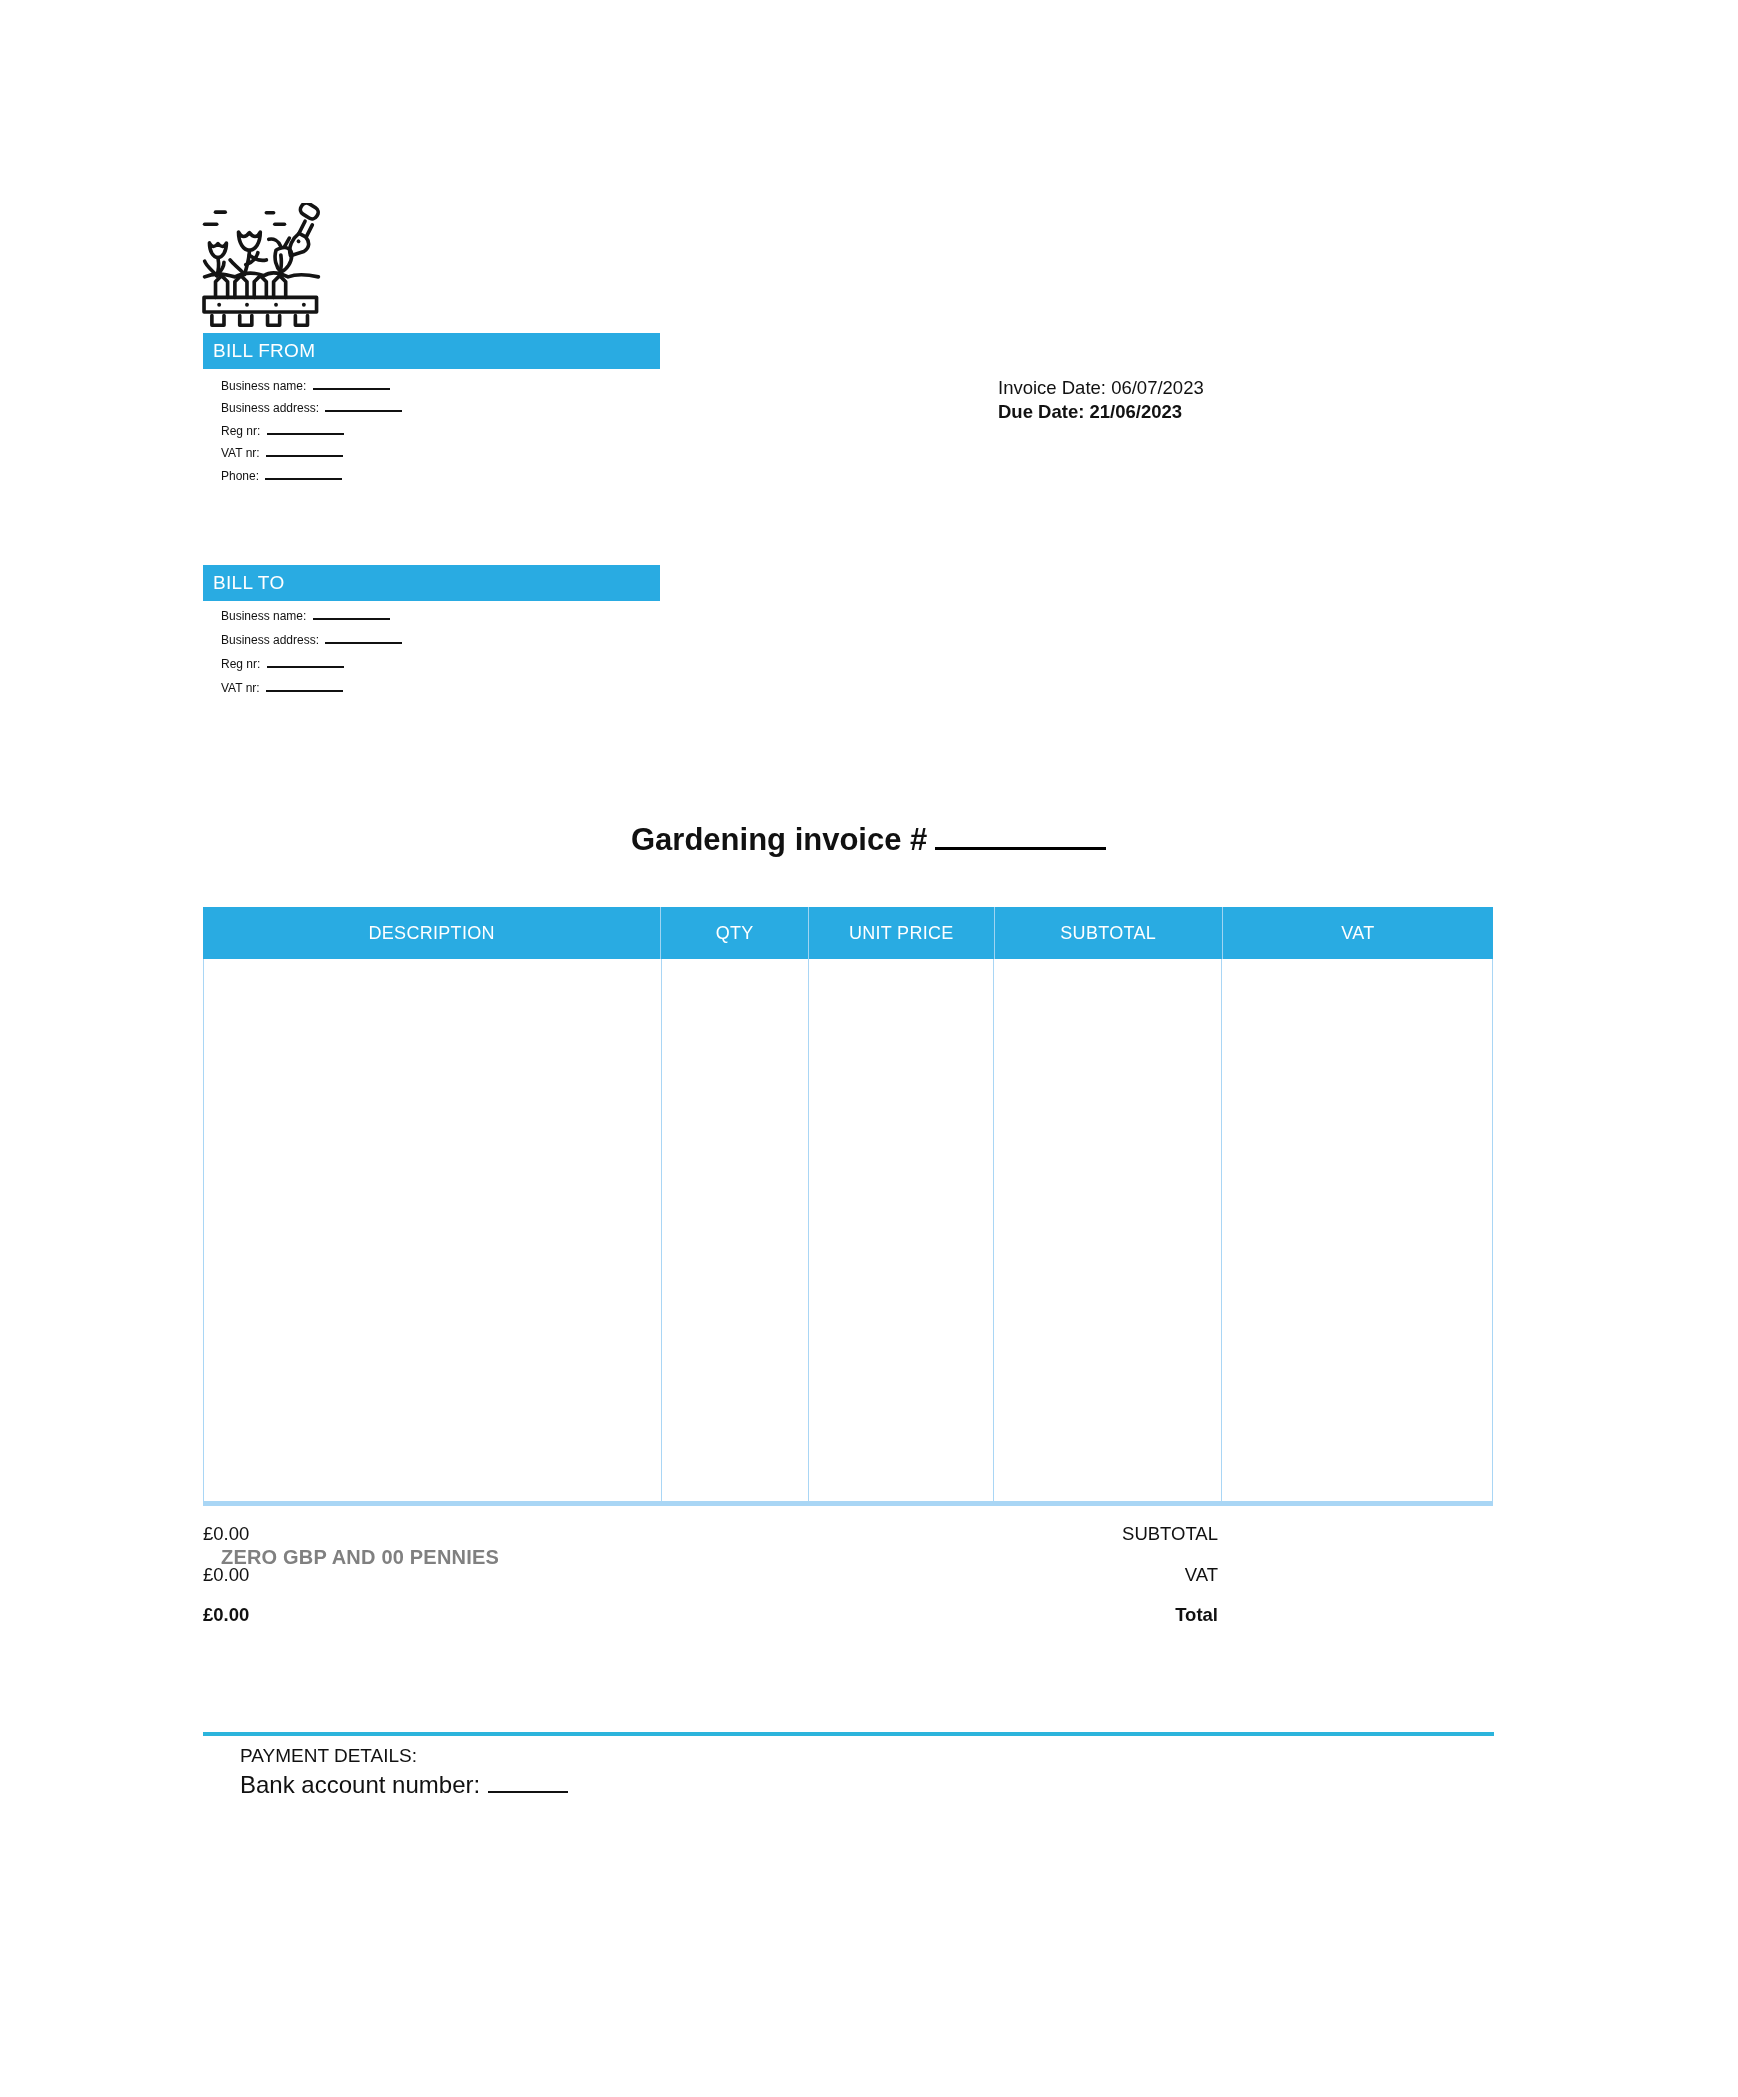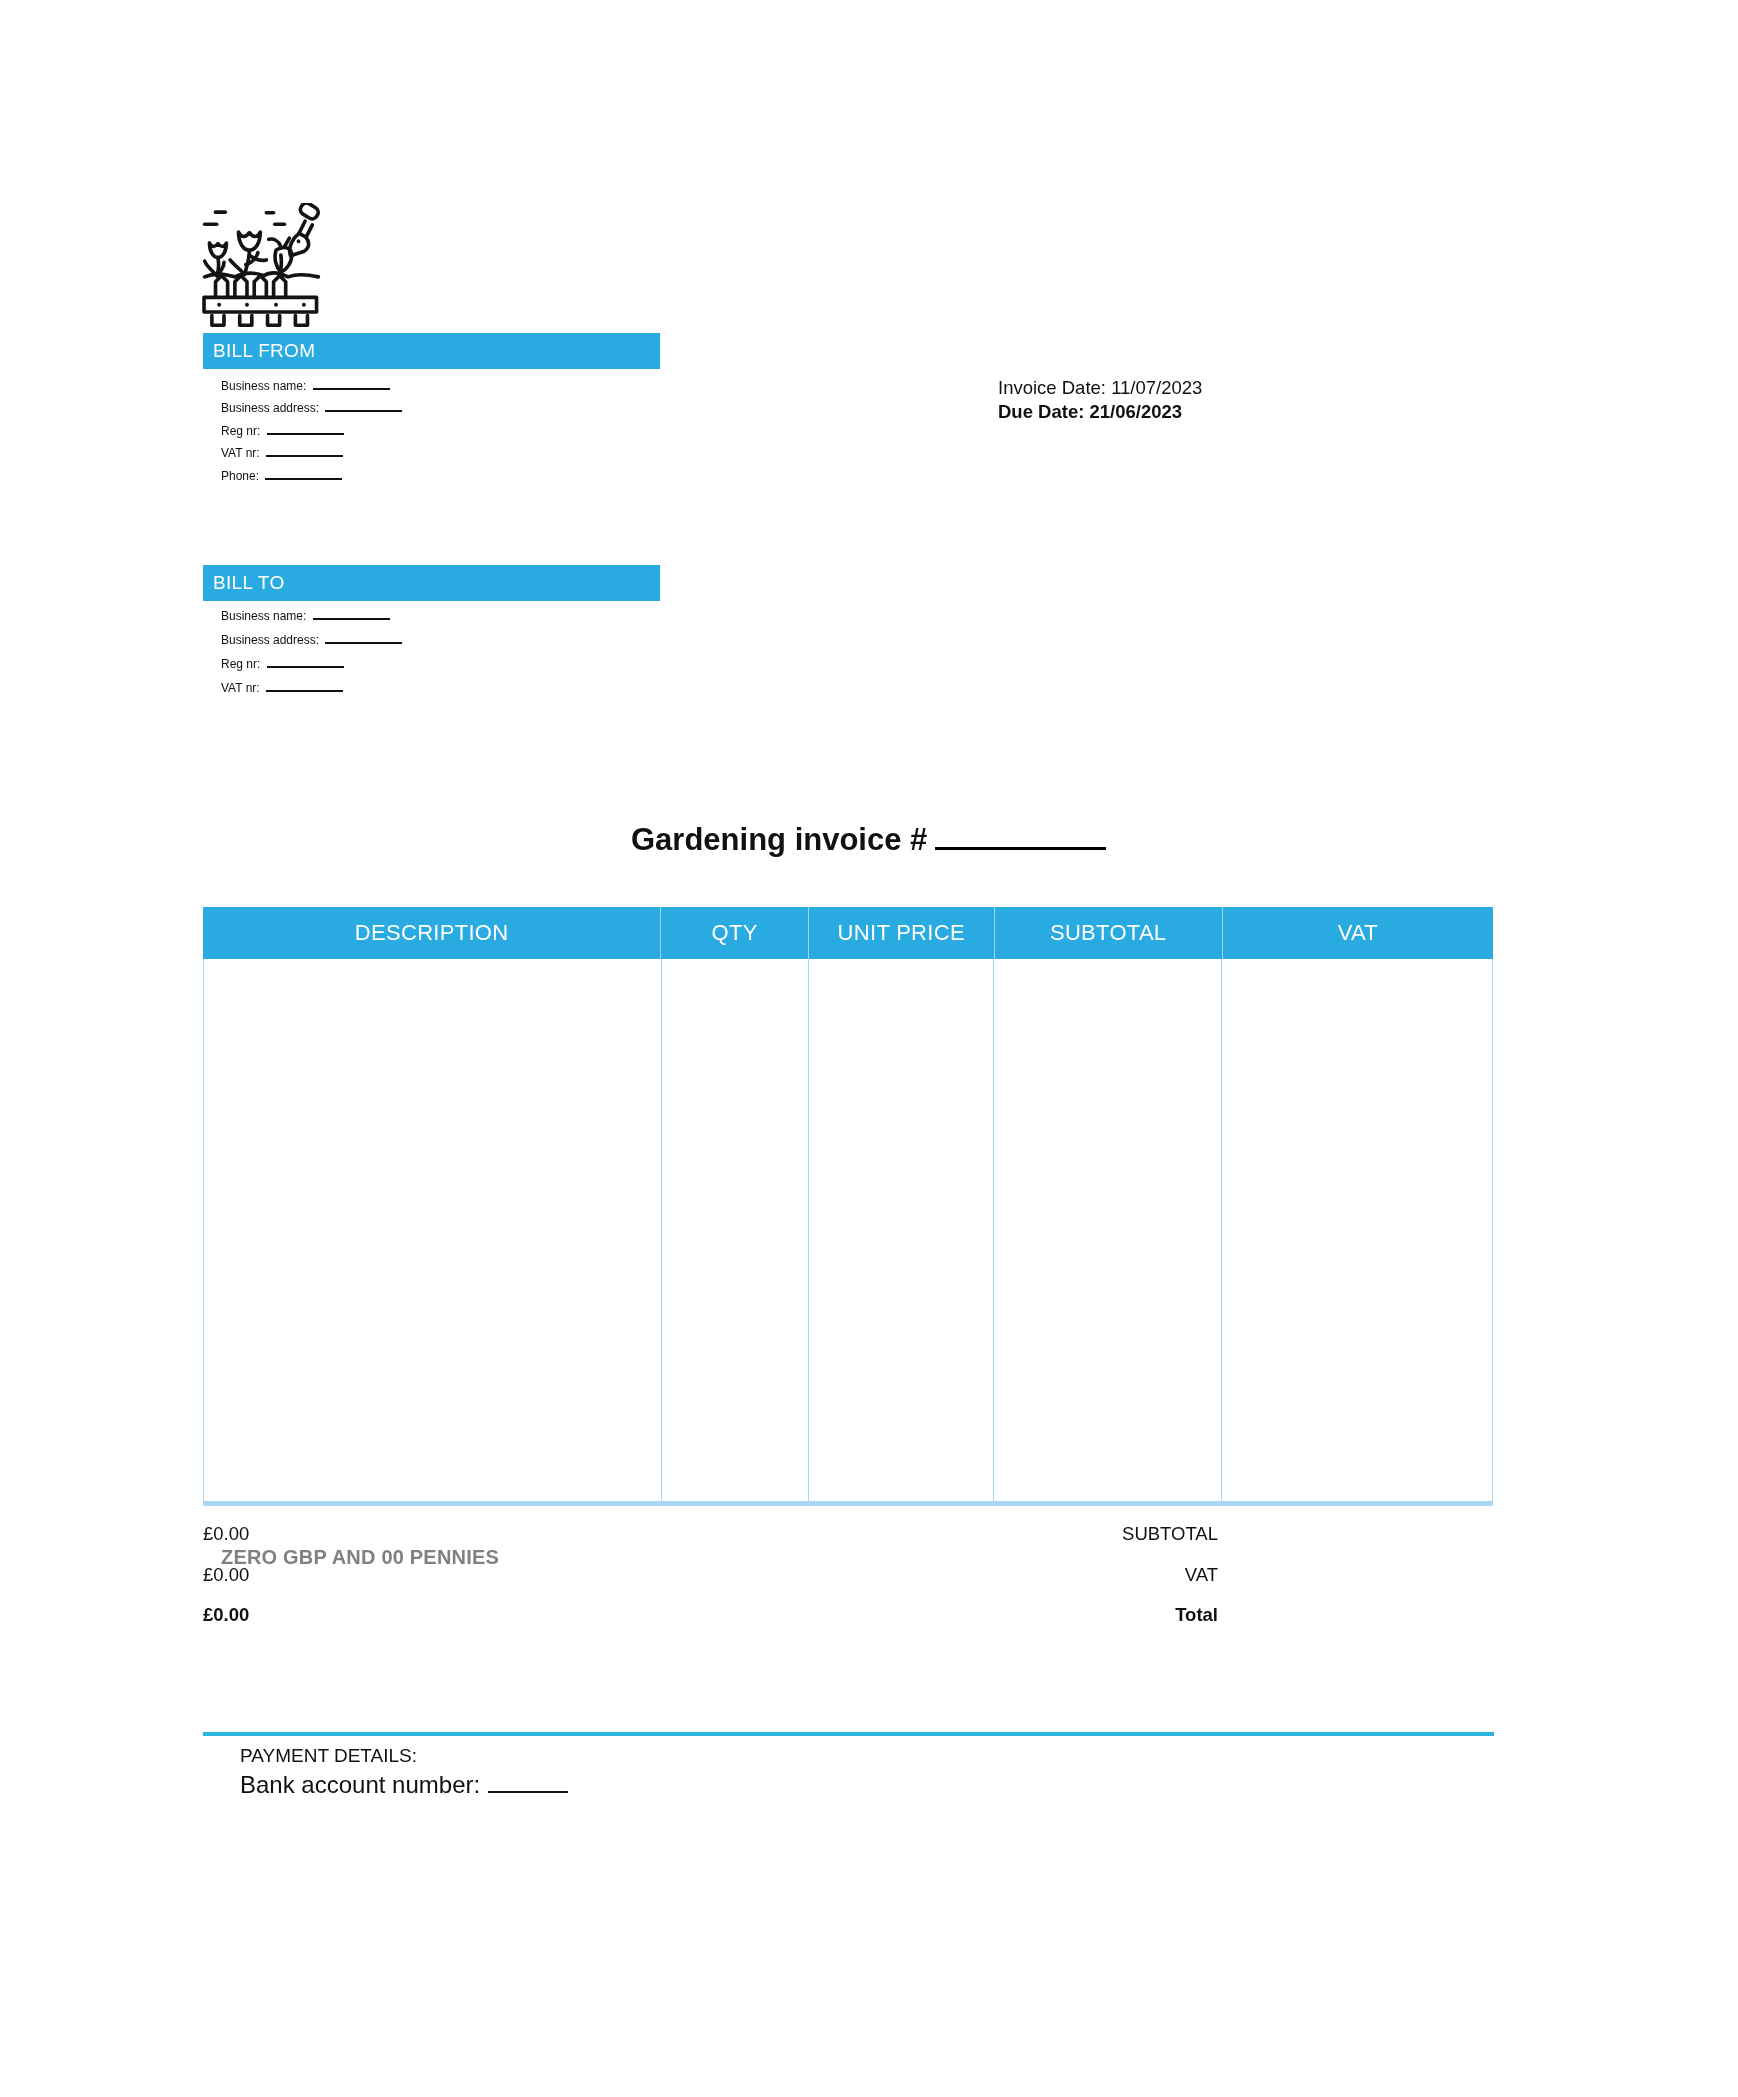--- a/index.html
+++ b/index.html
@@ -54,21 +54,21 @@
   }
 
   
   .invoice-table { position:absolute; left:203px; top:907px; width:1290px; }
   .thead {
     display:grid; grid-template-columns:35.45% 11.45% 14.38% 17.7% 21.02%;
     height:52px; background:#29ABE2;
   }
   .th {
     display:flex; align-items:center; justify-content:center;
-    color:#fff; font-size:22px; letter-spacing:0.3px;
+    color:#fff; font-size:18px; letter-spacing:0.3px;
     border-left:1.3px solid #9fd4f2;
   }
   .th:first-child { border-left:none; }
   .tbody {
     display:grid; grid-template-columns:35.45% 11.45% 14.38% 17.7% 21.02%;
     height:547px; background:#fff;
     border:1.3px solid #A9D6F5; border-top:none; border-bottom:5.1px solid #A9D6F5;
   }
   .td { border-left:1.3px solid #A9D6F5; }
   .td:first-child { border-left:none; }
@@ -159,21 +159,21 @@
     <div class="field-line"><span>Business name:</span><span class="blank"></span></div>
     <div class="field-line"><span>Business address:</span><span class="blank"></span></div>
     <div class="field-line"><span>Reg nr:</span><span class="blank"></span></div>
     <div class="field-line"><span>VAT nr:</span><span class="blank"></span></div>
     <div class="field-line"><span>Phone:</span><span class="blank"></span></div>
   </div>
 
   <div class="meta">
     <div class="meta-line">
       <span>Invoice Date:</span>
-      <span>11/07/2023</span>
+      <span>06/07/2023</span>
     </div>
     <div class="meta-line due">
       <span>Due Date:</span>
       <span>21/06/2023</span>
     </div>
   </div>
 
   <div class="section-bar bar-to">
     <span>BILL TO</span>
   </div>

